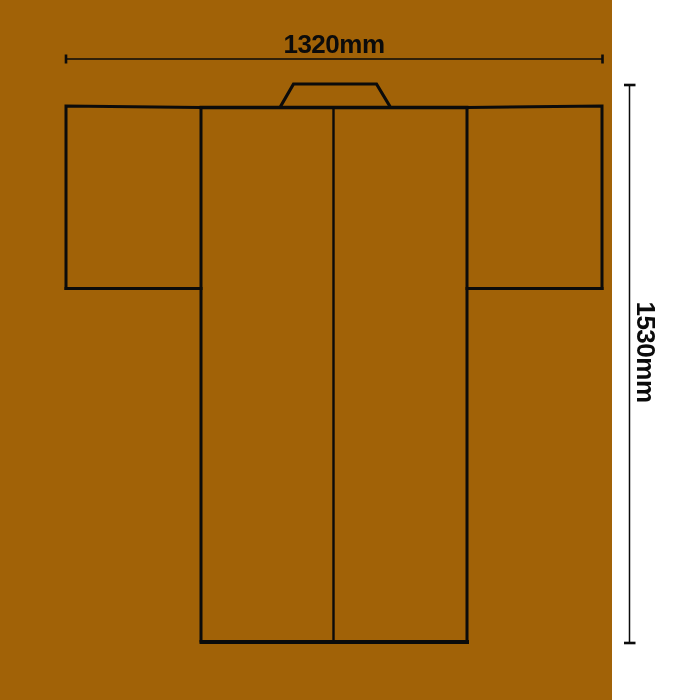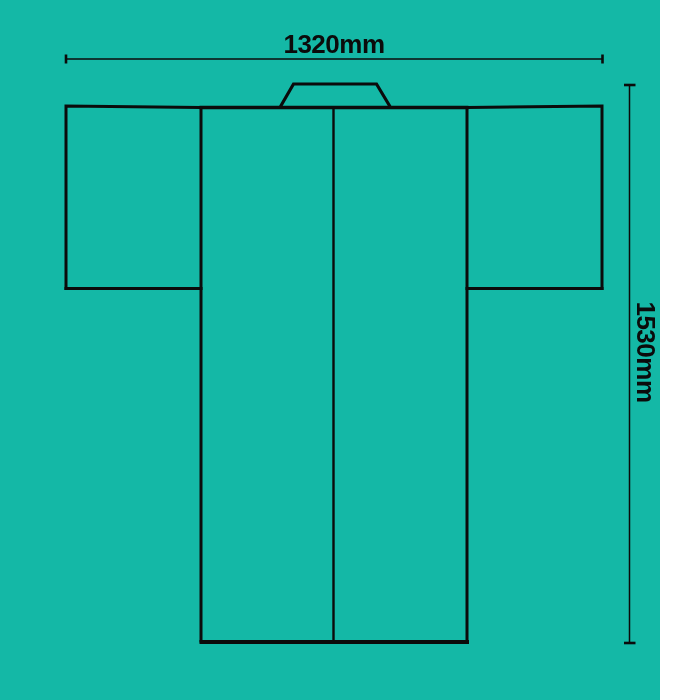--- a/index.html
+++ b/index.html
@@ -7,23 +7,23 @@
     padding: 0;
   }
   body {
     width: 700px;
     height: 700px;
     overflow: hidden;
     font-family: "Liberation Sans", sans-serif;
   }
   .canvas {
     position: relative;
-    width: 660px;
+    width: 612px;
     height: 700px;
-    background: #14b8a6;
+    background: #a16207;
   }
   svg {
     display: block;
     width: 700px;
     height: 700px;
   }
   .dim-label {
     font-family: "Liberation Sans", "DejaVu Sans", sans-serif;
     font-weight: 700;
     font-size: 26px;

